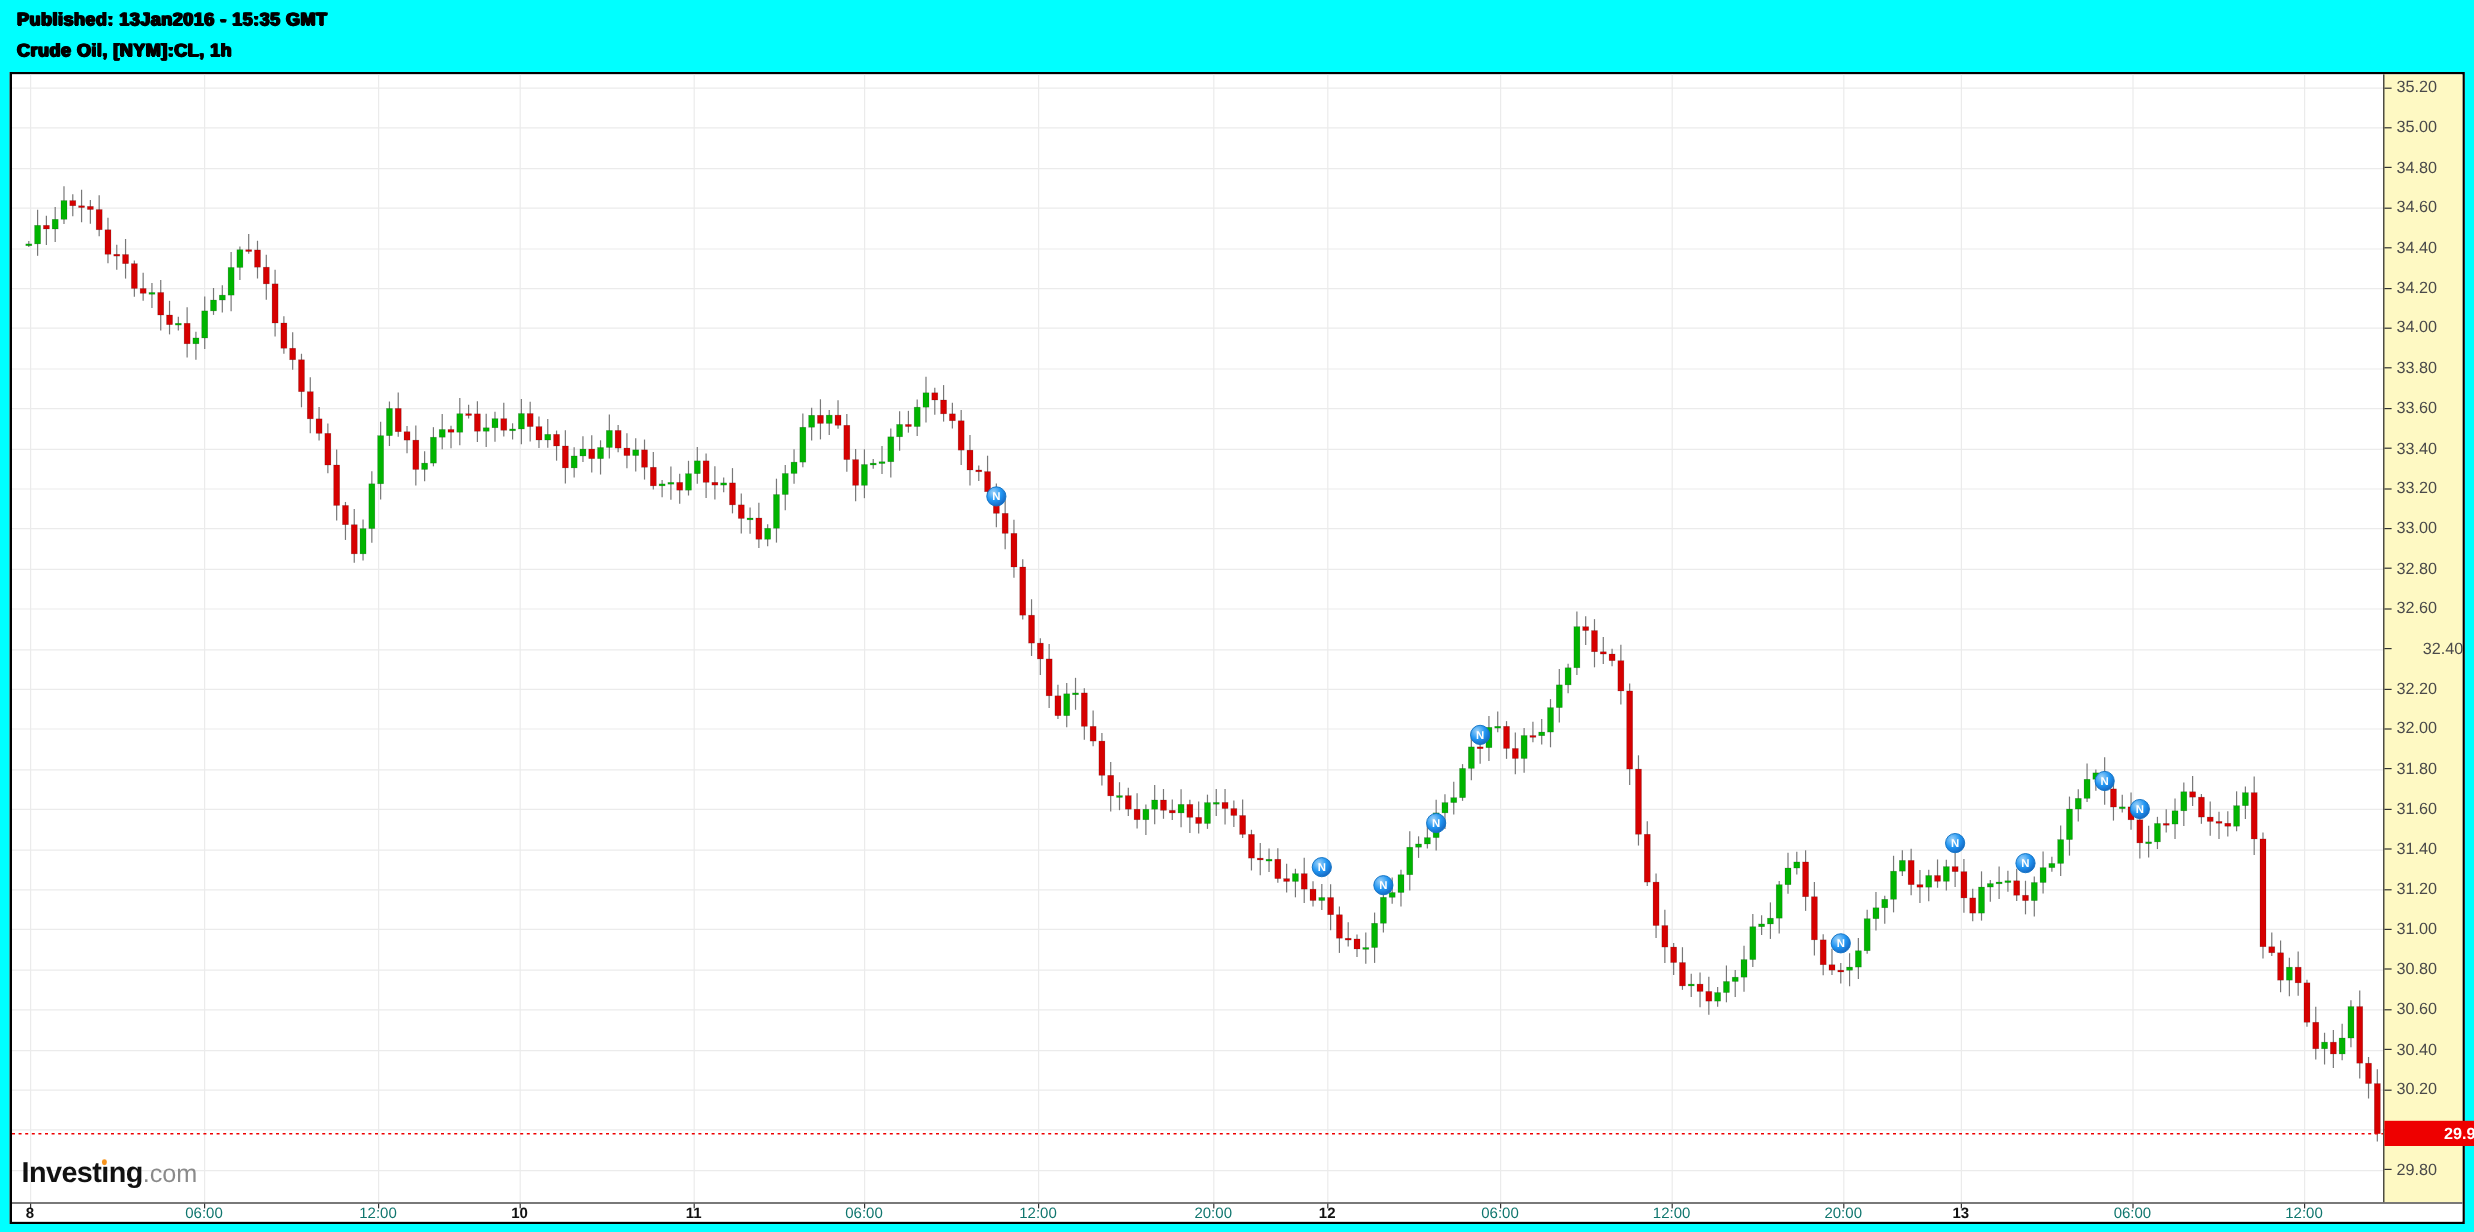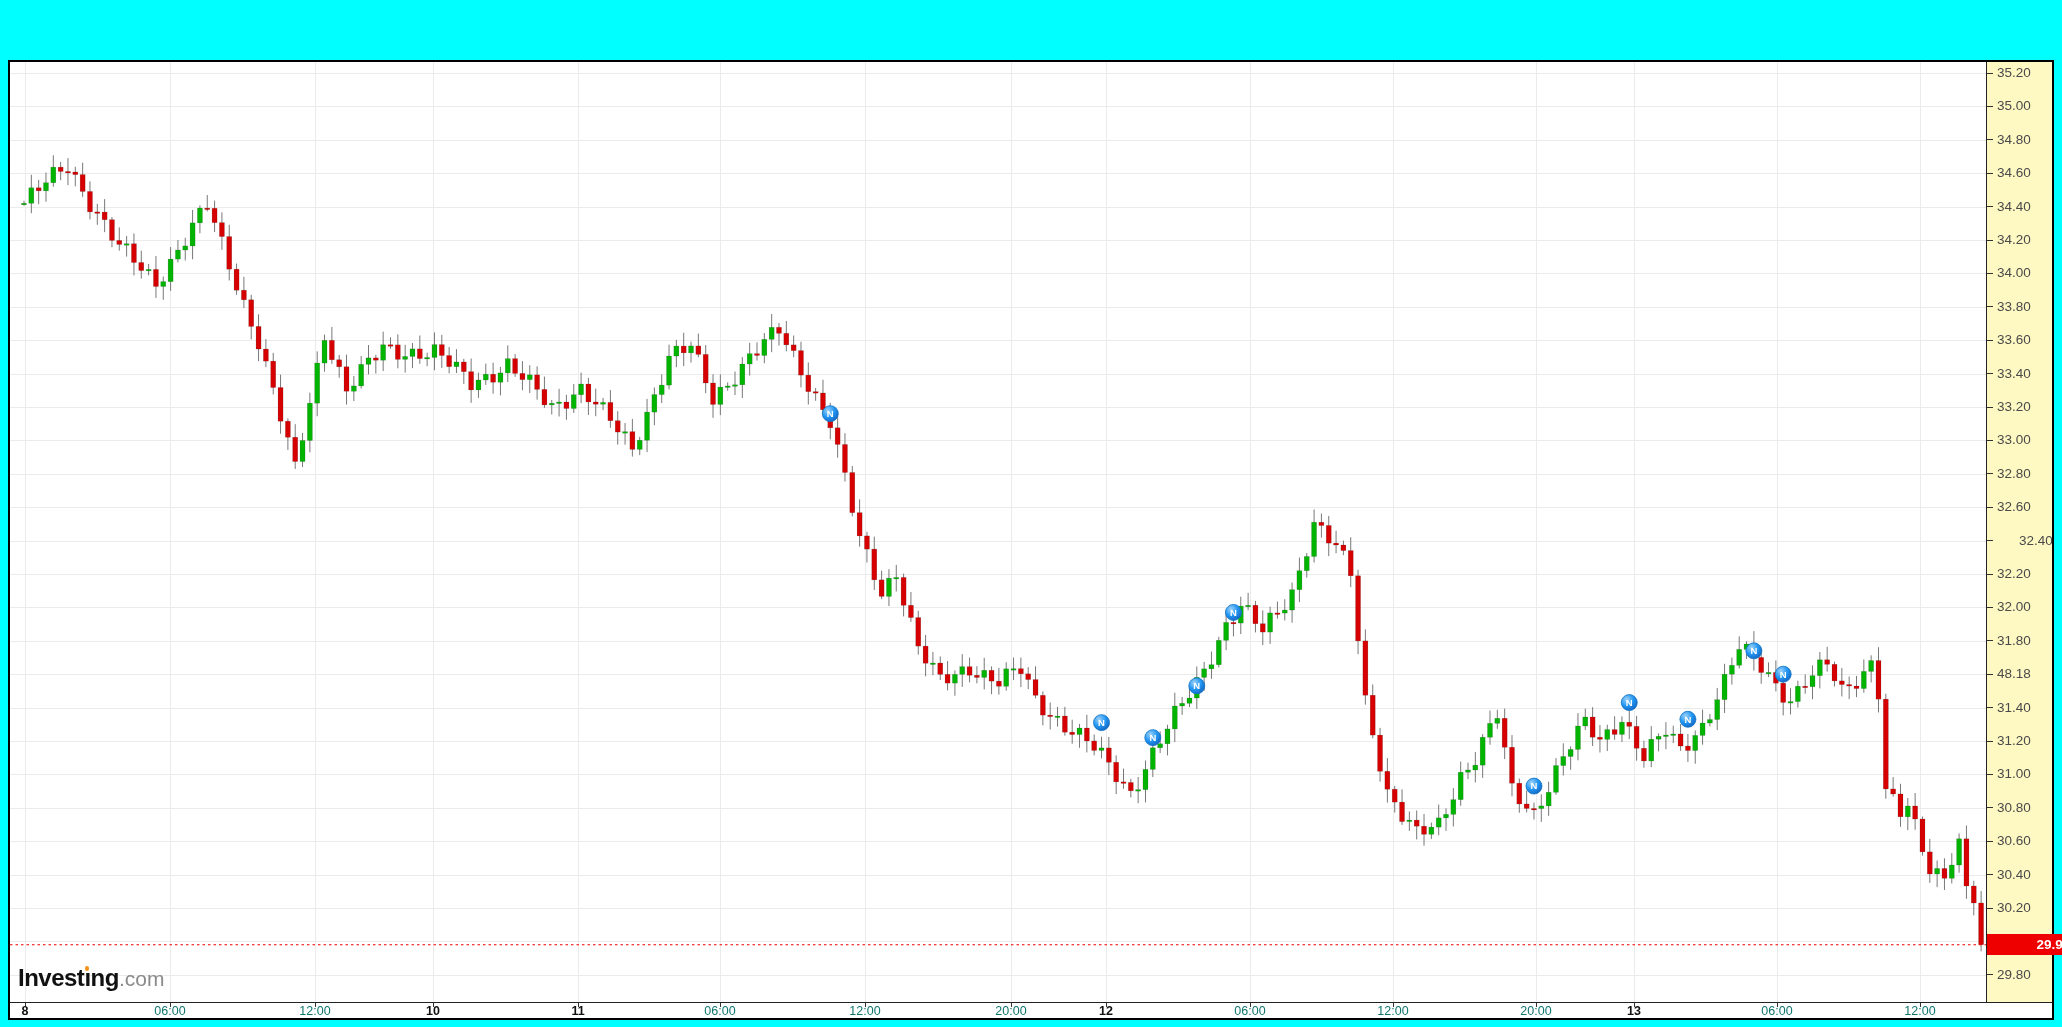--- a/index.html
+++ b/index.html
@@ -28,20 +28,24 @@
   .logo .main{font-size:24px;font-weight:bold;color:#111;letter-spacing:-0.5px;}
   .logo .iwrap{position:relative;display:inline-block;}
   .logo .tittle{position:absolute;left:0.5px;top:2px;width:4.5px;height:4.5px;border-radius:50%;
         background:#f7941d;}
   .logo .tld{font-size:21px;color:#8a8a8a;}
 </style>
 </head>
 <body>
 
 <div class="frame">
+  <div class="hdr">
+    <div class="t1">Published: 13Jan2016 - 15:35 GMT</div>
+    <div class="t2">Crude Oil, [NYM]:CL, 1h</div>
+  </div>
   <div class="box">
     <div class="plot" id="plot">
       <svg id="csvg" xmlns="http://www.w3.org/2000/svg" width="1976" height="940" viewBox="0 0 1976 940">
           <defs>
             <radialGradient id="nmg" cx="35%" cy="30%" r="75%">
               <stop offset="0%" stop-color="#9ed2f8"></stop>
               <stop offset="55%" stop-color="#2196f3"></stop>
               <stop offset="100%" stop-color="#1565c0"></stop>
             </radialGradient>
           </defs>
@@ -704,21 +708,21 @@
         <div class="ylab" style="top: 437.2px;">32.60</div>
         <div class="ytick" style="top: 478.1px;"></div>
         <div class="ylab" style="top: 470.6px; margin-left: 22px;">32.40</div>
         <div class="ytick" style="top: 511.5px;"></div>
         <div class="ylab" style="top: 504px;">32.20</div>
         <div class="ytick" style="top: 544.9px;"></div>
         <div class="ylab" style="top: 537.4px;">32.00</div>
         <div class="ytick" style="top: 578.3px;"></div>
         <div class="ylab" style="top: 570.8px;">31.80</div>
         <div class="ytick" style="top: 611.7px;"></div>
-        <div class="ylab" style="top: 604.2px;">48.18</div>
+        <div class="ylab" style="top: 604.2px;">31.60</div>
         <div class="ytick" style="top: 645.1px;"></div>
         <div class="ylab" style="top: 637.6px;">31.40</div>
         <div class="ytick" style="top: 678.5px;"></div>
         <div class="ylab" style="top: 671px;">31.20</div>
         <div class="ytick" style="top: 711.9px;"></div>
         <div class="ylab" style="top: 704.4px;">31.00</div>
         <div class="ytick" style="top: 745.3px;"></div>
         <div class="ylab" style="top: 737.8px;">30.80</div>
         <div class="ytick" style="top: 778.7px;"></div>
         <div class="ylab" style="top: 771.2px;">30.60</div>

